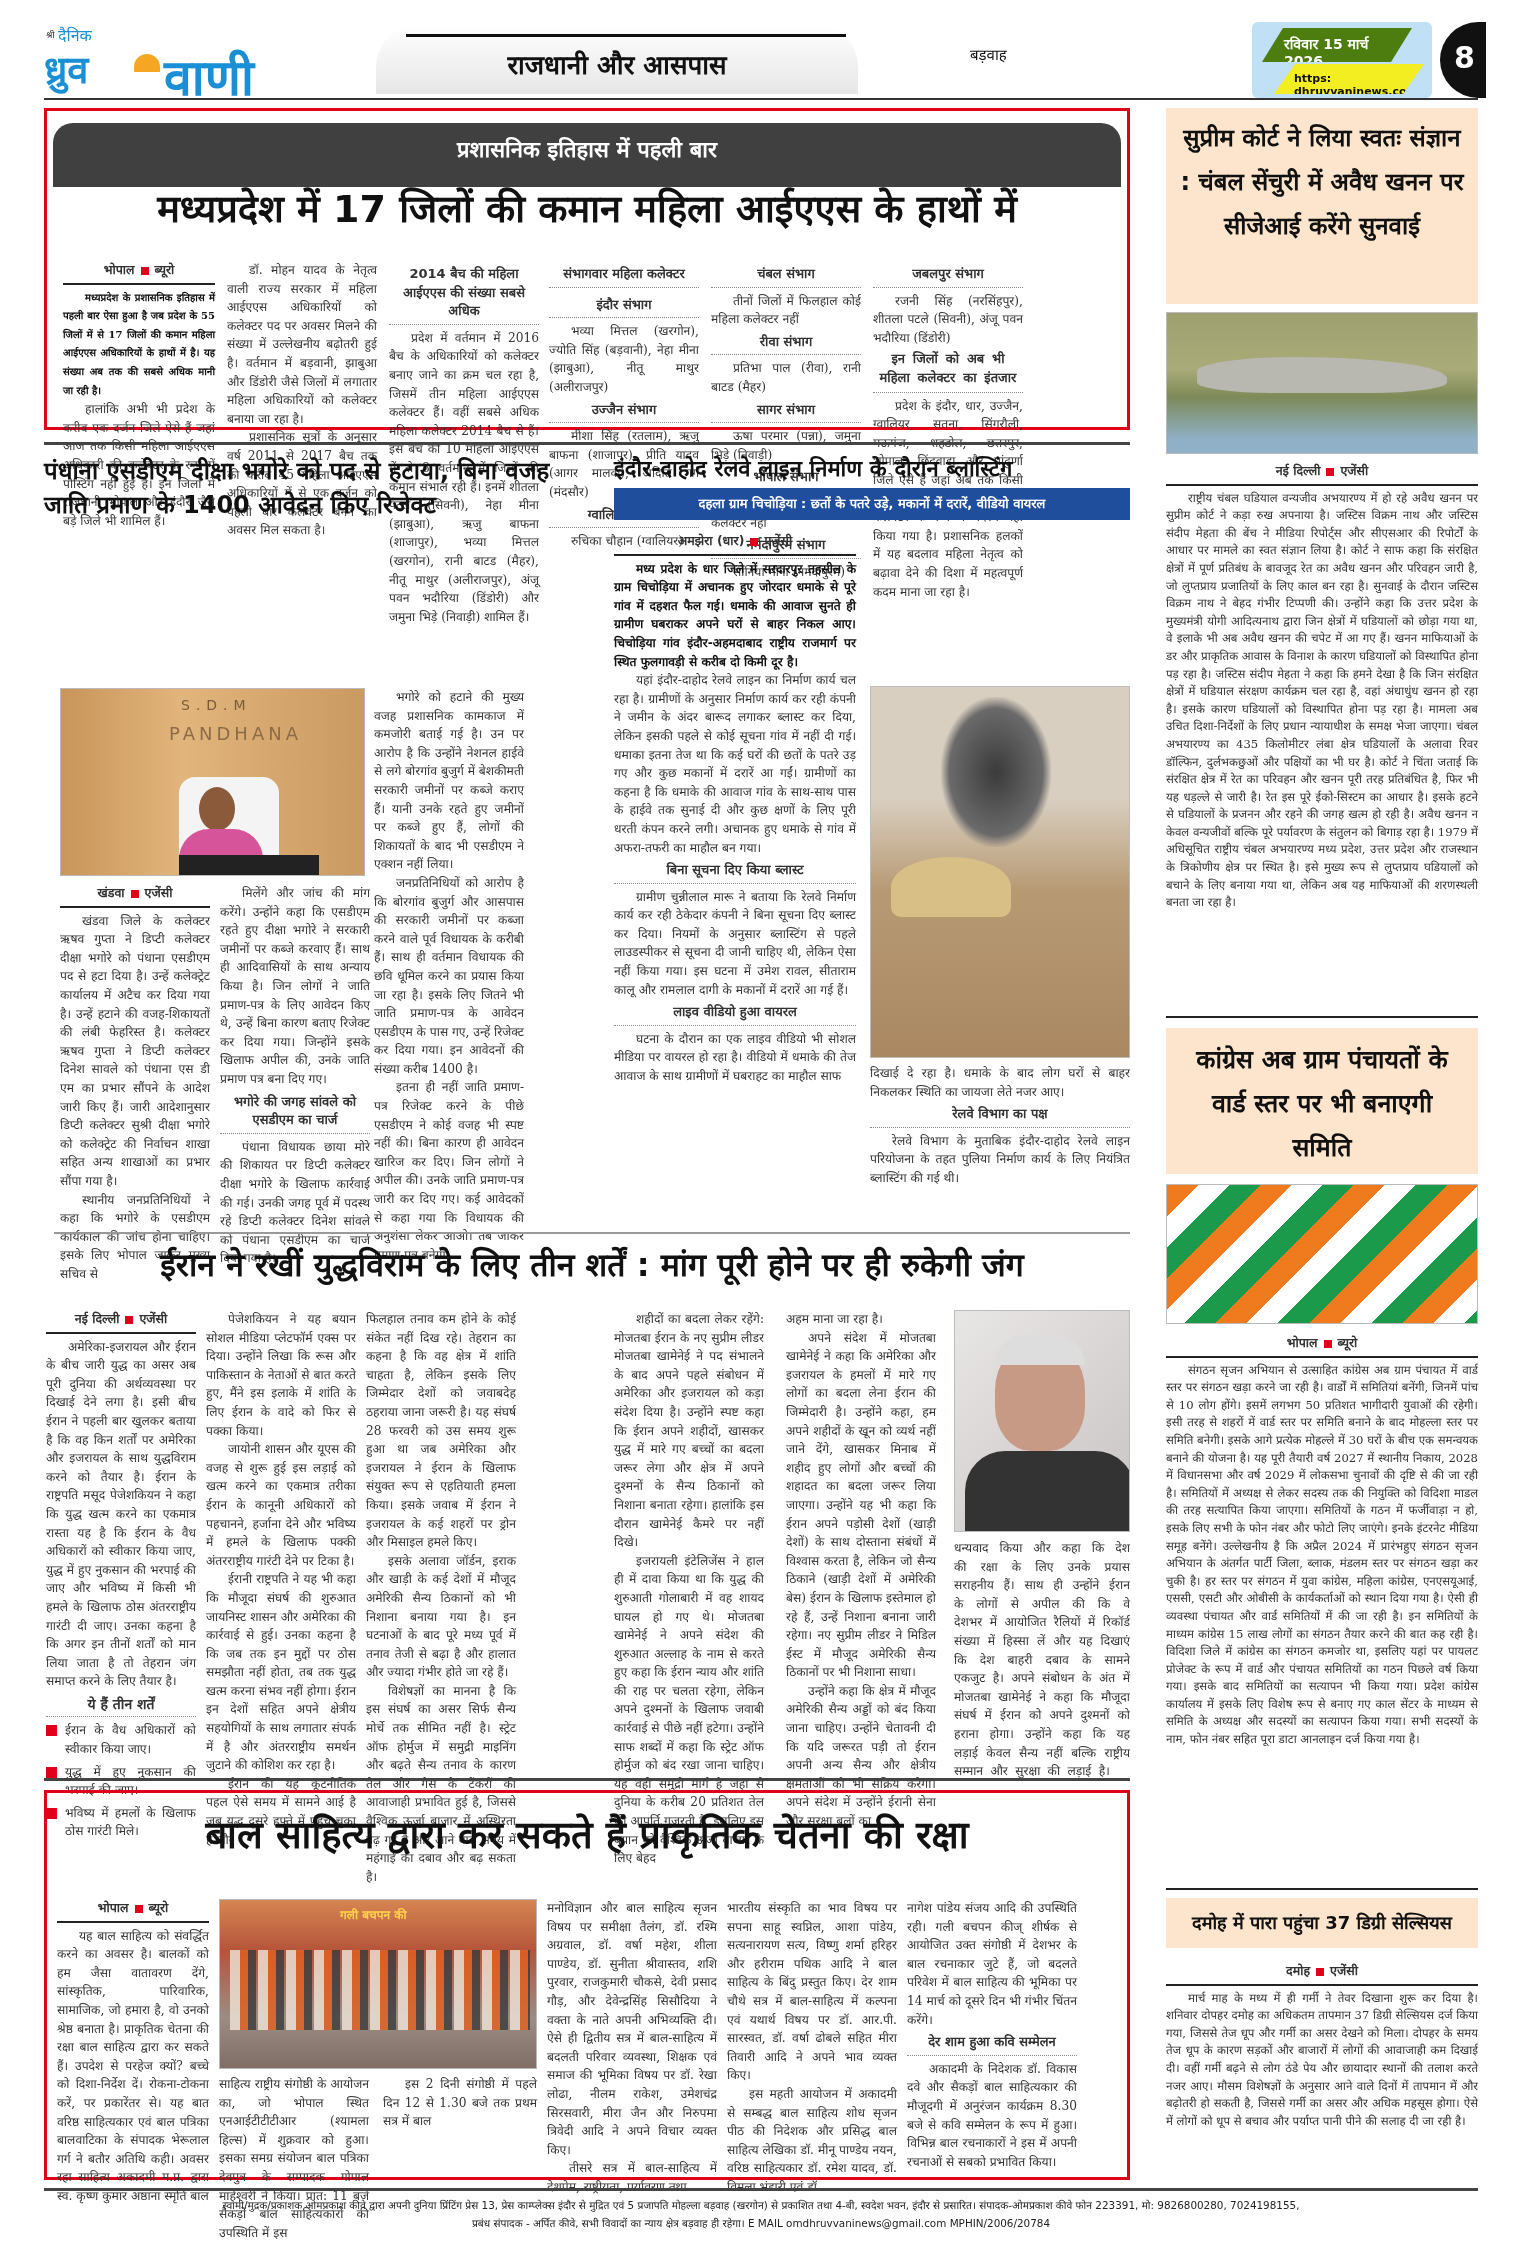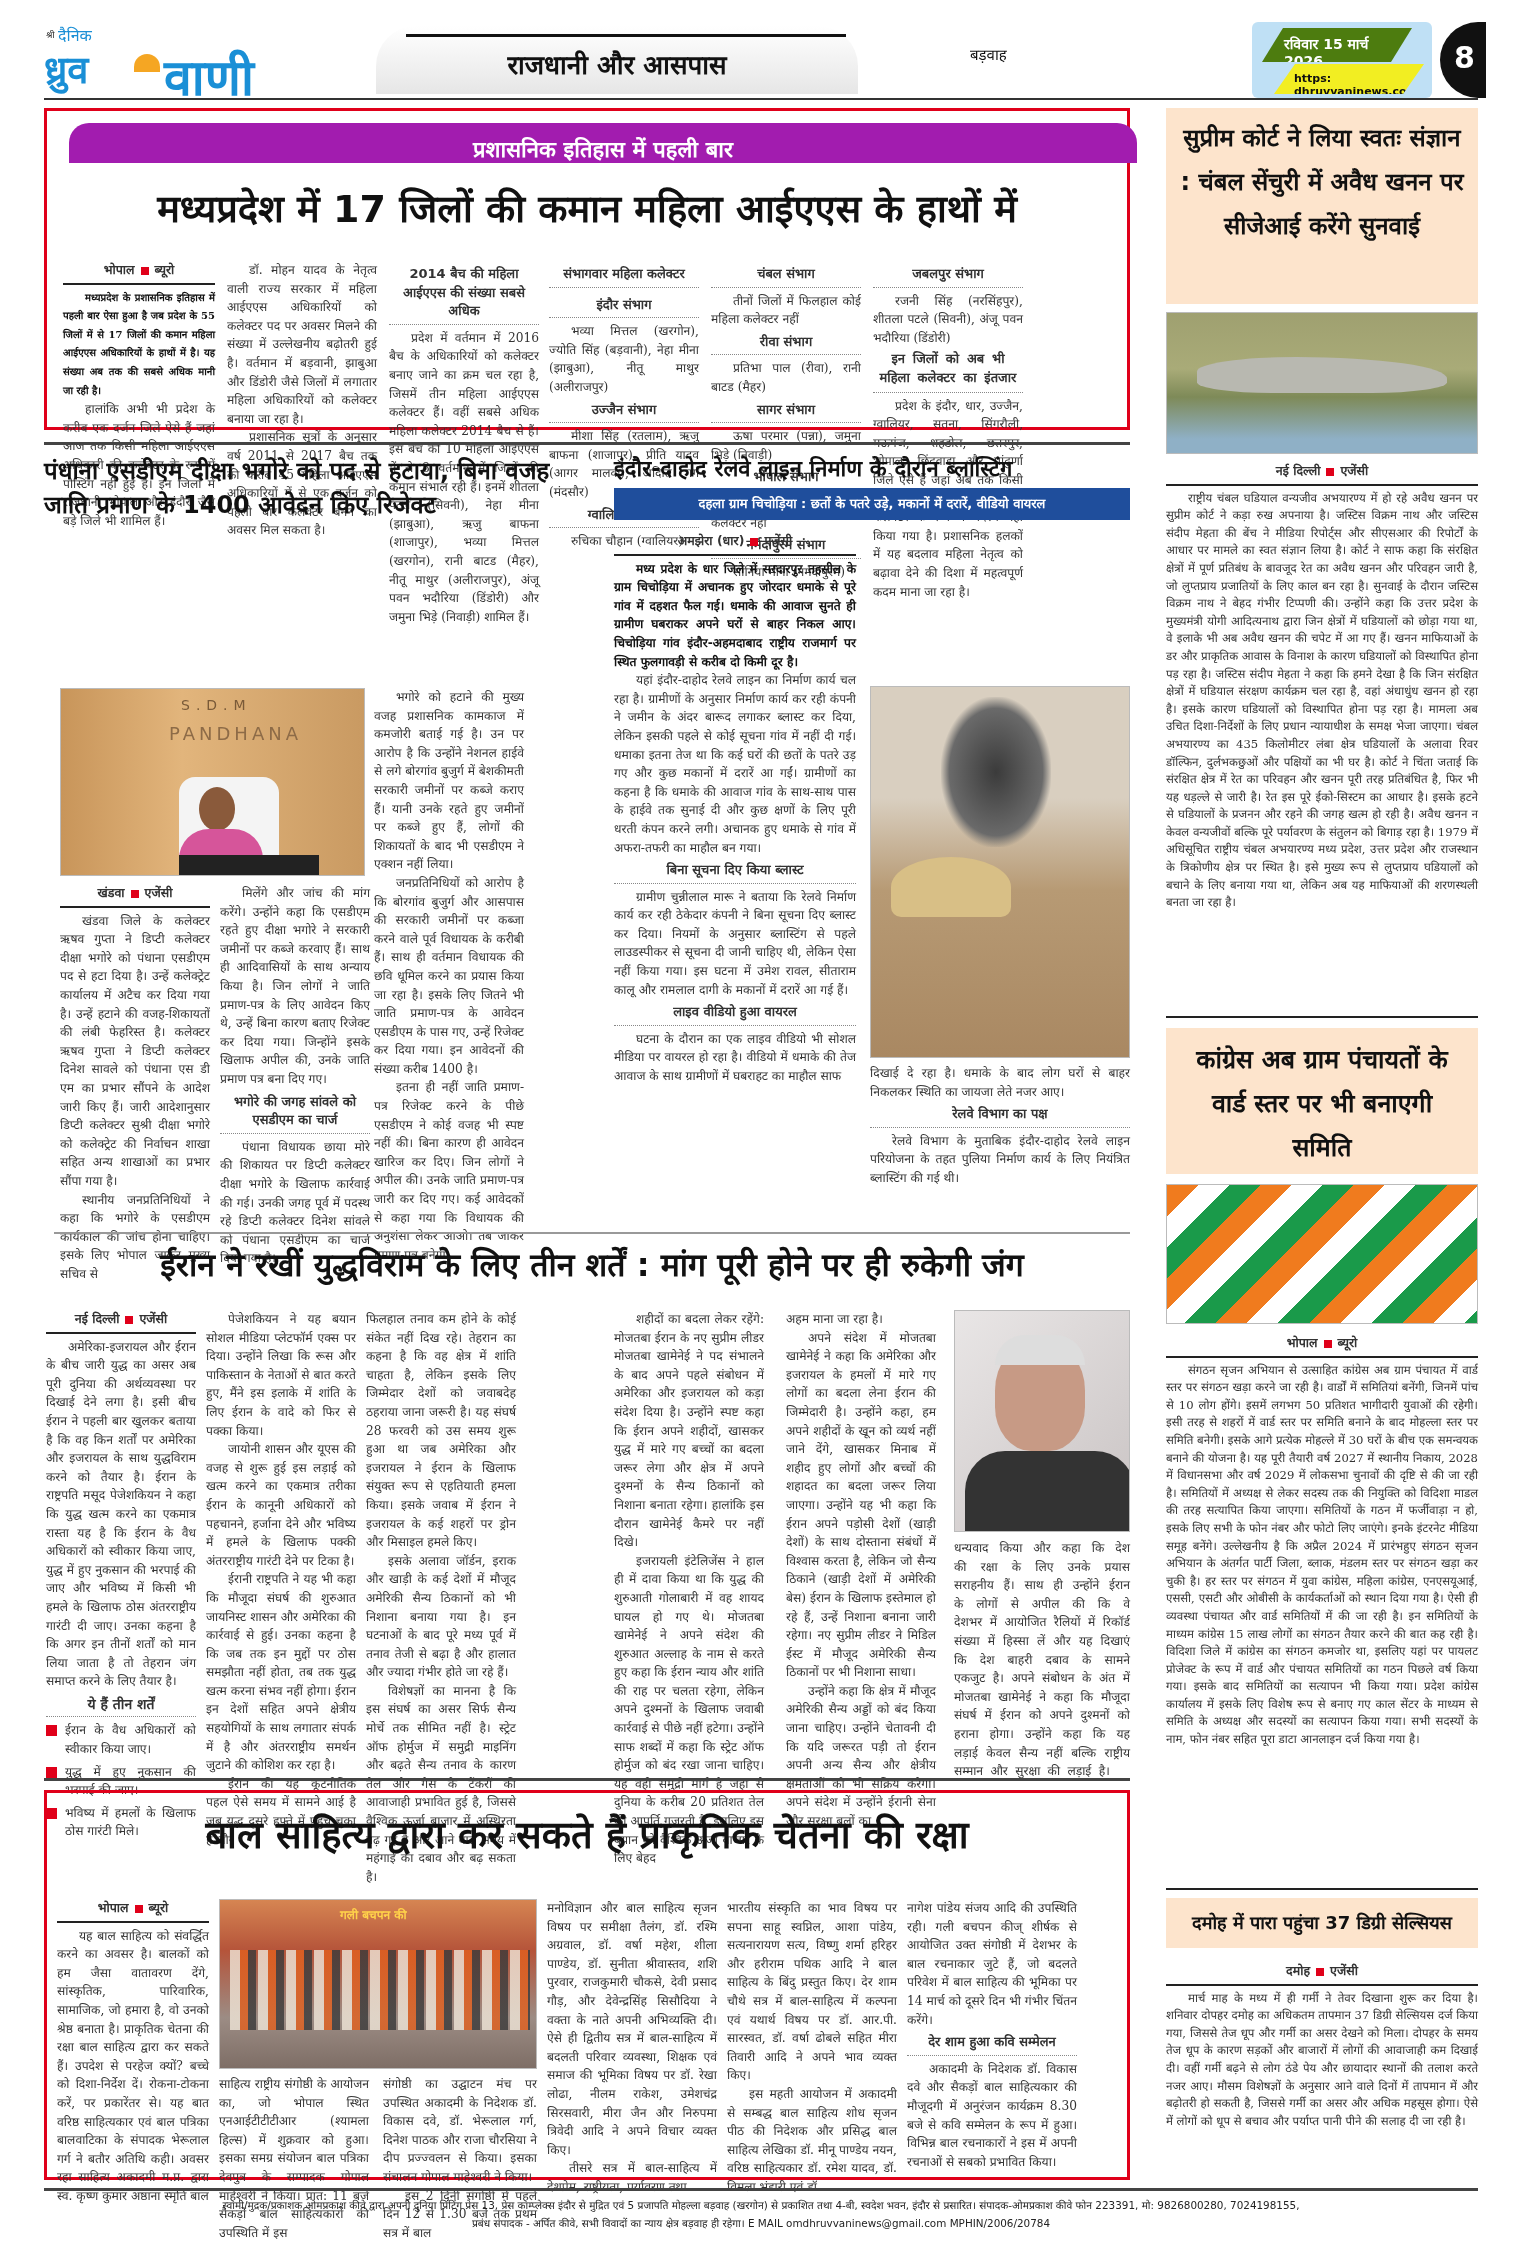--- a/index.html
+++ b/index.html
@@ -39,21 +39,21 @@
     <div class="hd" style="position:absolute;left:10px;top:6px;width:150px;height:34px;background:#4d7c0f;color:#fff;font-size:14px;padding:8px 0 0 22px;clip-path:polygon(14% 0,100% 0,86% 100%,0 100%);">रविवार 15 मार्च 2026</div>
     <div class="hd" style="position:absolute;left:22px;top:42px;width:150px;height:30px;background:#f2ee22;color:#111;font-size:11px;padding:8px 0 0 20px;clip-path:polygon(14% 0,100% 0,86% 100%,0 100%);">https: dhruvvaninews.com</div>
   </div>
   <div class="abs" style="left:1396px;top:4px;width:46px;height:76px;background:#111;border-radius:38px 0 0 38px;">
     <span class="hd" style="position:absolute;left:14px;top:18px;color:#fff;font-size:30px;">8</span>
   </div>
   <div style="position:absolute;left:0;top:80px;width:1434px;height:2px;background:#333"></div>
 </div>
 
 <div class="redbox" style="left:44px;top:108px;width:1086px;height:322px;">
-  <div style="position:absolute;left:22px;top:12px;width:1068px;height:40px;background:#a21caf;border-radius:20px 20px 0 0;">
+  <div style="position:absolute;left:6px;top:12px;width:1068px;height:64px;background:#404040;border-radius:20px 20px 0 0;">
     <div class="hd" style="color:#fff;text-align:center;font-size:22px;padding-top:14px;">प्रशासनिक इतिहास में पहली बार</div>
   </div>
   <div class="hd" style="position:absolute;left:0;right:0;top:76px;text-align:center;font-size:38px;">मध्यप्रदेश में 17 जिलों की कमान महिला आईएएस के हाथों में</div>
   <div class="col txt" style="left:16px;top:150px;width:152px;">
     <div class="dl"><span>भोपाल</span><span class="sq"></span><span>ब्यूरो</span></div>
     <p style="font-weight:bold;color:#111;font-size:10px;">मध्यप्रदेश के प्रशासनिक इतिहास में पहली बार ऐसा हुआ है जब प्रदेश के 55 जिलों में से 17 जिलों की कमान महिला आईएएस अधिकारियों के हाथों में है। यह संख्या अब तक की सबसे अधिक मानी जा रही है।</p>
     <p>हालांकि अभी भी प्रदेश के करीब एक दर्जन जिले ऐसे हैं जहां आज तक किसी महिला आईएएस अधिकारी की कलेक्टर के रूप में पोस्टिंग नहीं हुई है। इन जिलों में राजधानी भोपाल और इंदौर जैसे बड़े जिले भी शामिल हैं।</p>
   </div>
   <div class="col txt" style="left:180px;top:150px;width:150px;">
     <p>डॉ. मोहन यादव के नेतृत्व वाली राज्य सरकार में महिला आईएएस अधिकारियों को कलेक्टर पद पर अवसर मिलने की संख्या में उल्लेखनीय बढ़ोतरी हुई है। वर्तमान में बड़वानी, झाबुआ और डिंडोरी जैसे जिलों में लगातार महिला अधिकारियों को कलेक्टर बनाया जा रहा है।</p>
@@ -195,21 +195,20 @@
     <p>यह बाल साहित्य को संवर्द्धित करने का अवसर है। बालकों को हम जैसा वातावरण देंगे, सांस्कृतिक, पारिवारिक, सामाजिक, जो हमारा है, वो उनको श्रेष्ठ बनाता है। प्राकृतिक चेतना की रक्षा बाल साहित्य द्वारा कर सकते हैं। उपदेश से परहेज क्यों? बच्चे को दिशा-निर्देश दें। रोकना-टोकना करें, पर प्रकारेंतर से। यह बात वरिष्ठ साहित्यकार एवं बाल पत्रिका बालवाटिका के संपादक भेरूलाल गर्ग ने बतौर अतिथि कही। अवसर रहा साहित्य अकादमी म.प्र. द्वारा स्व. कृष्ण कुमार अष्ठाना स्मृति बाल</p>
   </div>
   <div class="img" style="left:172px;top:106px;width:318px;height:170px;background:linear-gradient(#d68552,#b5543a 30%,#9c8c84 70%,#7e6e66);overflow:hidden;">
     <div class="hd" style="position:absolute;left:120px;top:8px;color:#ffd24a;font-size:12px;">गली बचपन की</div>
     <div style="position:absolute;left:10px;top:50px;width:300px;height:80px;background:repeating-linear-gradient(90deg,#f0e6d8 0 10px,#e2601e 10px 18px,#3a3a3a 18px 26px,transparent 26px 28px);opacity:.8"></div>
   </div>
   <div class="col txt" style="left:172px;top:282px;width:150px;">
     <p style="text-indent:0">साहित्य राष्ट्रीय संगोष्ठी के आयोजन का, जो भोपाल स्थित एनआईटीटीटीआर (श्यामला हिल्स) में शुक्रवार को हुआ। इसका समग्र संयोजन बाल पत्रिका देवपुत्र के सम्पादक गोपाल माहेश्वरी ने किया। प्रात: 11 बजे सैकड़ों बाल साहित्यकारों की उपस्थिति में इस</p>
   </div>
   <div class="col txt" style="left:336px;top:282px;width:154px;">
-    <p style="text-indent:0">संगोष्ठी का उद्घाटन मंच पर उपस्थित अकादमी के निदेशक डॉ. विकास दवे, डॉ. भेरूलाल गर्ग, दिनेश पाठक और राजा चौरसिया ने दीप प्रज्ज्वलन से किया। इसका संचालन गोपाल माहेश्वरी ने किया।</p>
     <p>इस 2 दिनी संगोष्ठी में पहले दिन 12 से 1.30 बजे तक प्रथम सत्र में बाल</p>
   </div>
   <div class="col txt" style="left:500px;top:106px;width:170px;">
     <p style="text-indent:0">मनोविज्ञान और बाल साहित्य सृजन विषय पर समीक्षा तैलंग, डॉ. रश्मि अग्रवाल, डॉ. वर्षा महेश, शीला पाण्डेय, डॉ. सुनीता श्रीवास्तव, शशि पुरवार, राजकुमारी चौकसे, देवी प्रसाद गौड़, और देवेन्द्रसिंह सिसौदिया ने वक्ता के नाते अपनी अभिव्यक्ति दी। ऐसे ही द्वितीय सत्र में बाल-साहित्य में बदलती परिवार व्यवस्था, शिक्षक एवं समाज की भूमिका विषय पर डॉ. रेखा लोढा, नीलम राकेश, उमेशचंद्र सिरसवारी, मीरा जैन और निरुपमा त्रिवेदी आदि ने अपने विचार व्यक्त किए।</p>
     <p>तीसरे सत्र में बाल-साहित्य में देशप्रेम, राष्ट्रीयता, पर्यावरण तथा</p>
   </div>
   <div class="col txt" style="left:680px;top:106px;width:170px;">
     <p style="text-indent:0">भारतीय संस्कृति का भाव विषय पर सपना साहू स्वप्निल, आशा पांडेय, सत्यनारायण सत्य, विष्णु शर्मा हरिहर और हरीराम पथिक आदि ने बाल साहित्य के बिंदु प्रस्तुत किए। देर शाम चौथे सत्र में बाल-साहित्य में कल्पना एवं यथार्थ विषय पर डॉ. आर.पी. सारस्वत, डॉ. वर्षा ढोबले सहित मीरा तिवारी आदि ने अपने भाव व्यक्त किए।</p>
     <p>इस महती आयोजन में अकादमी से सम्बद्ध बाल साहित्य शोध सृजन पीठ की निदेशक और प्रसिद्ध बाल साहित्य लेखिका डॉ. मीनू पाण्डेय नयन, वरिष्ठ साहित्यकार डॉ. रमेश यादव, डॉ. विमला भंडारी एवं डॉ.</p>
   </div>

